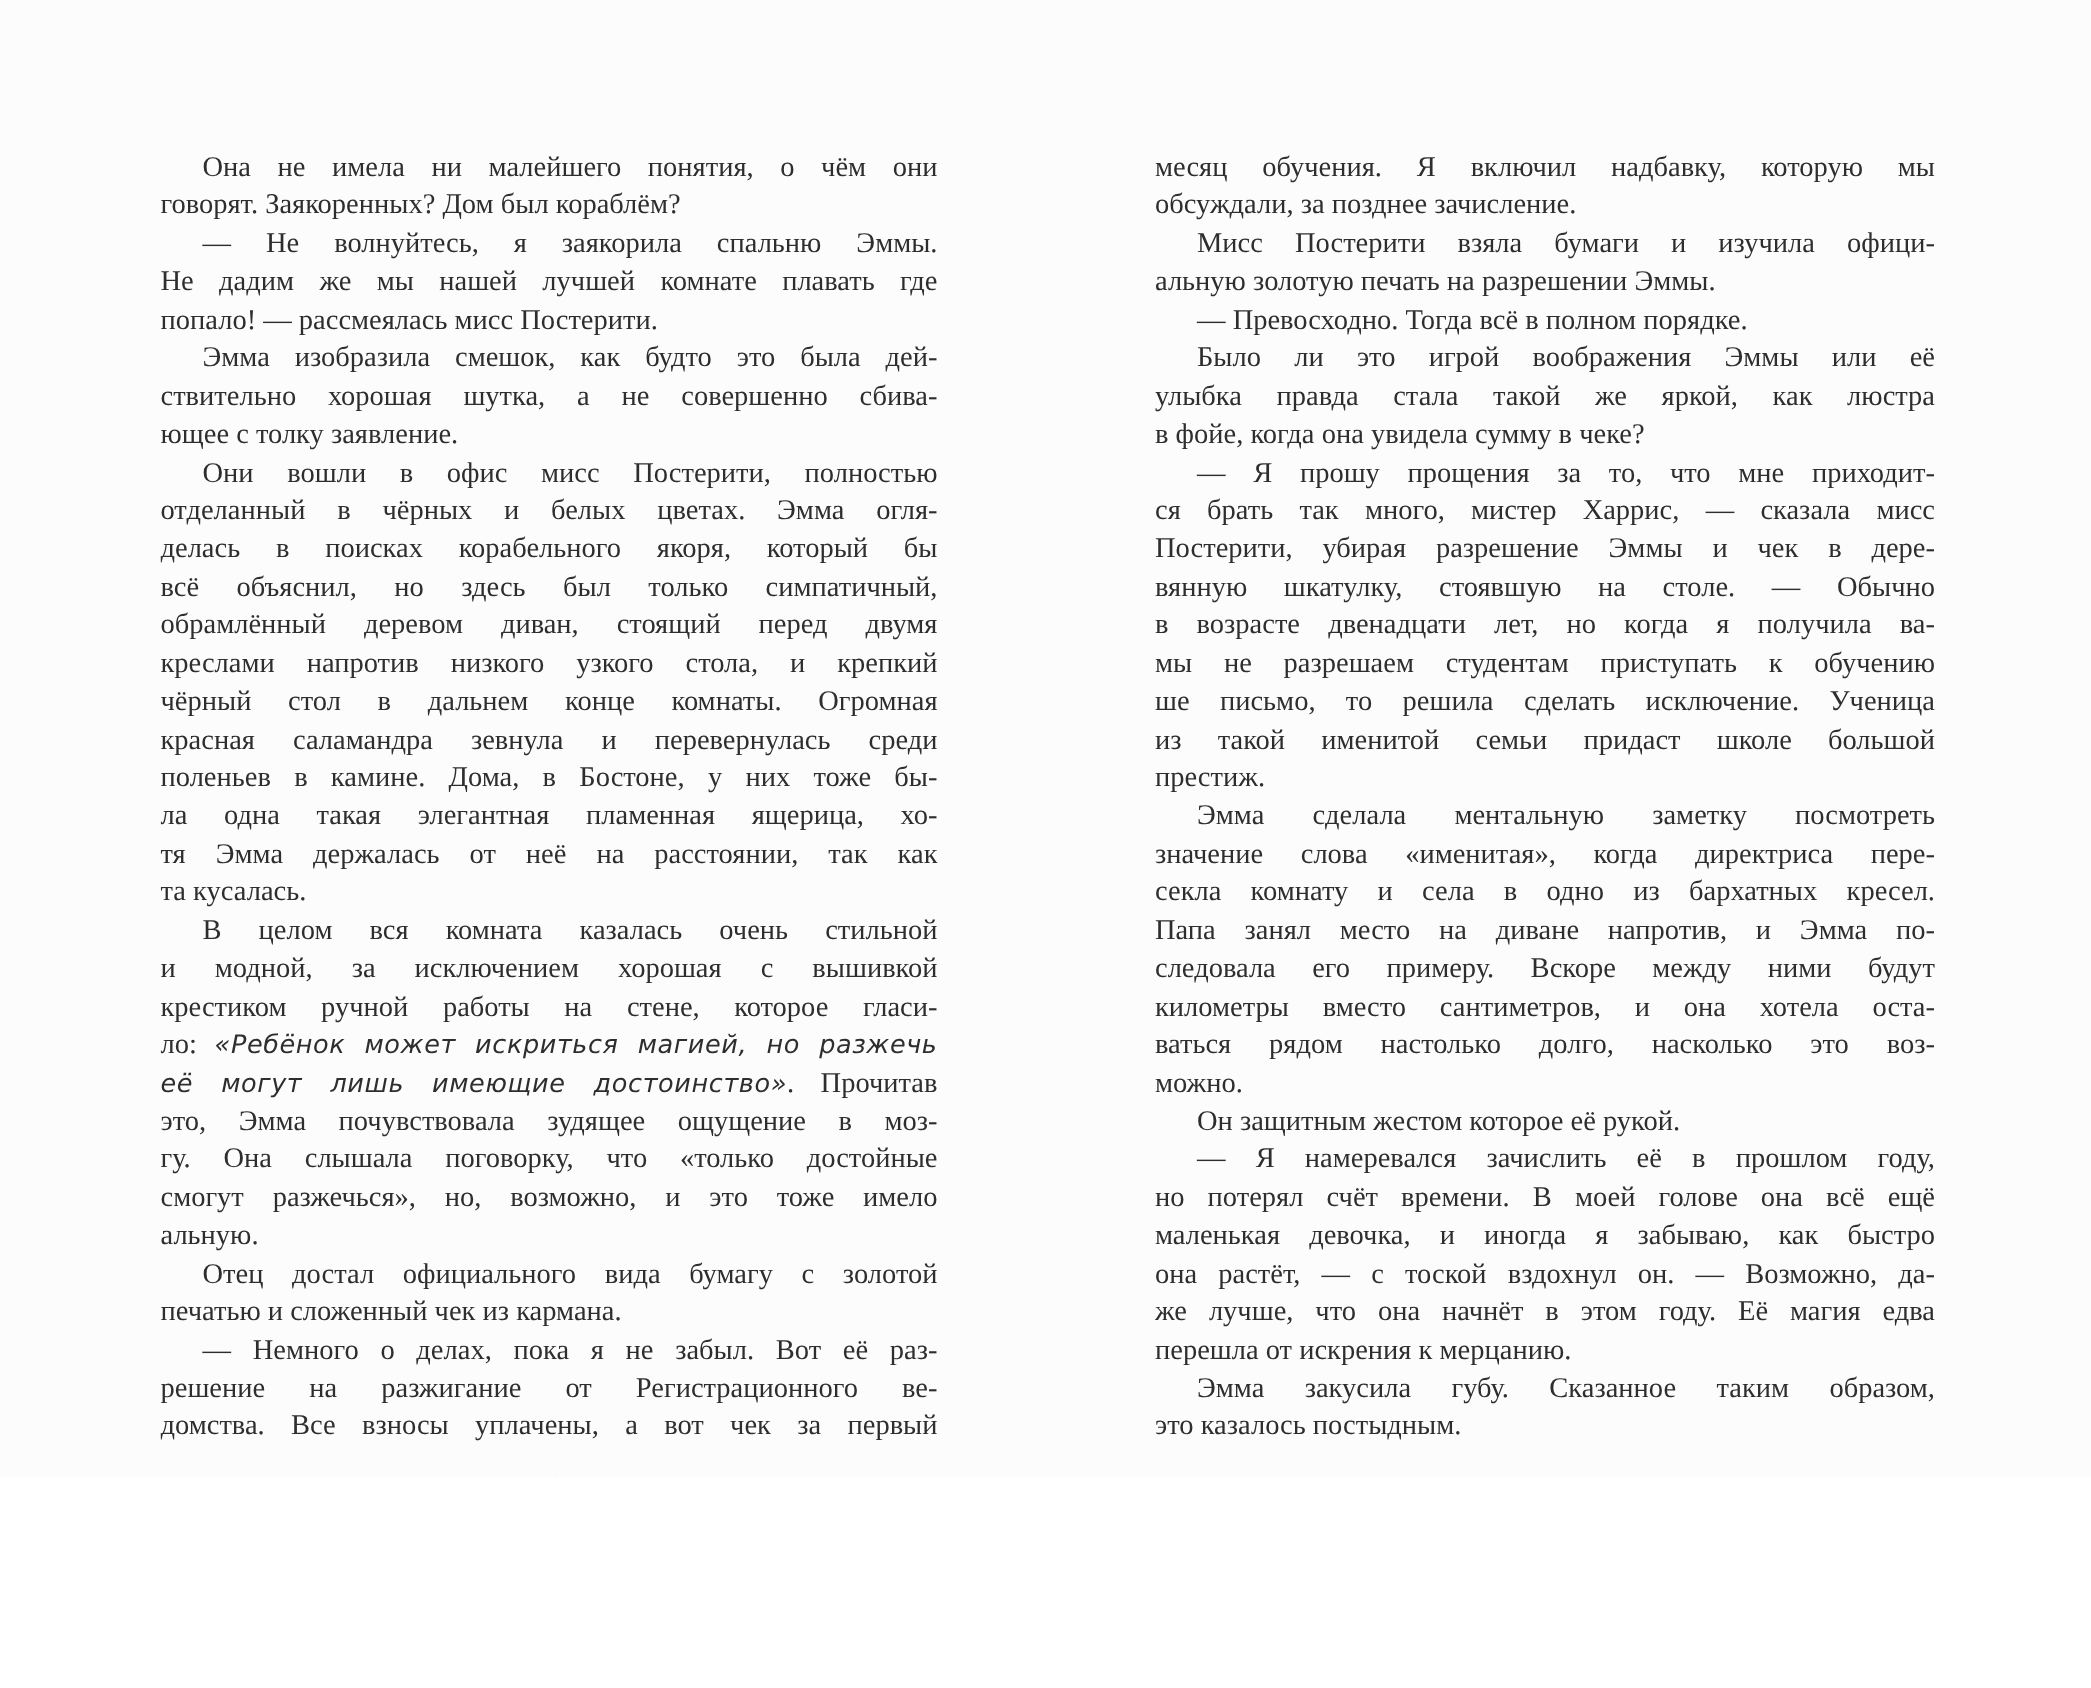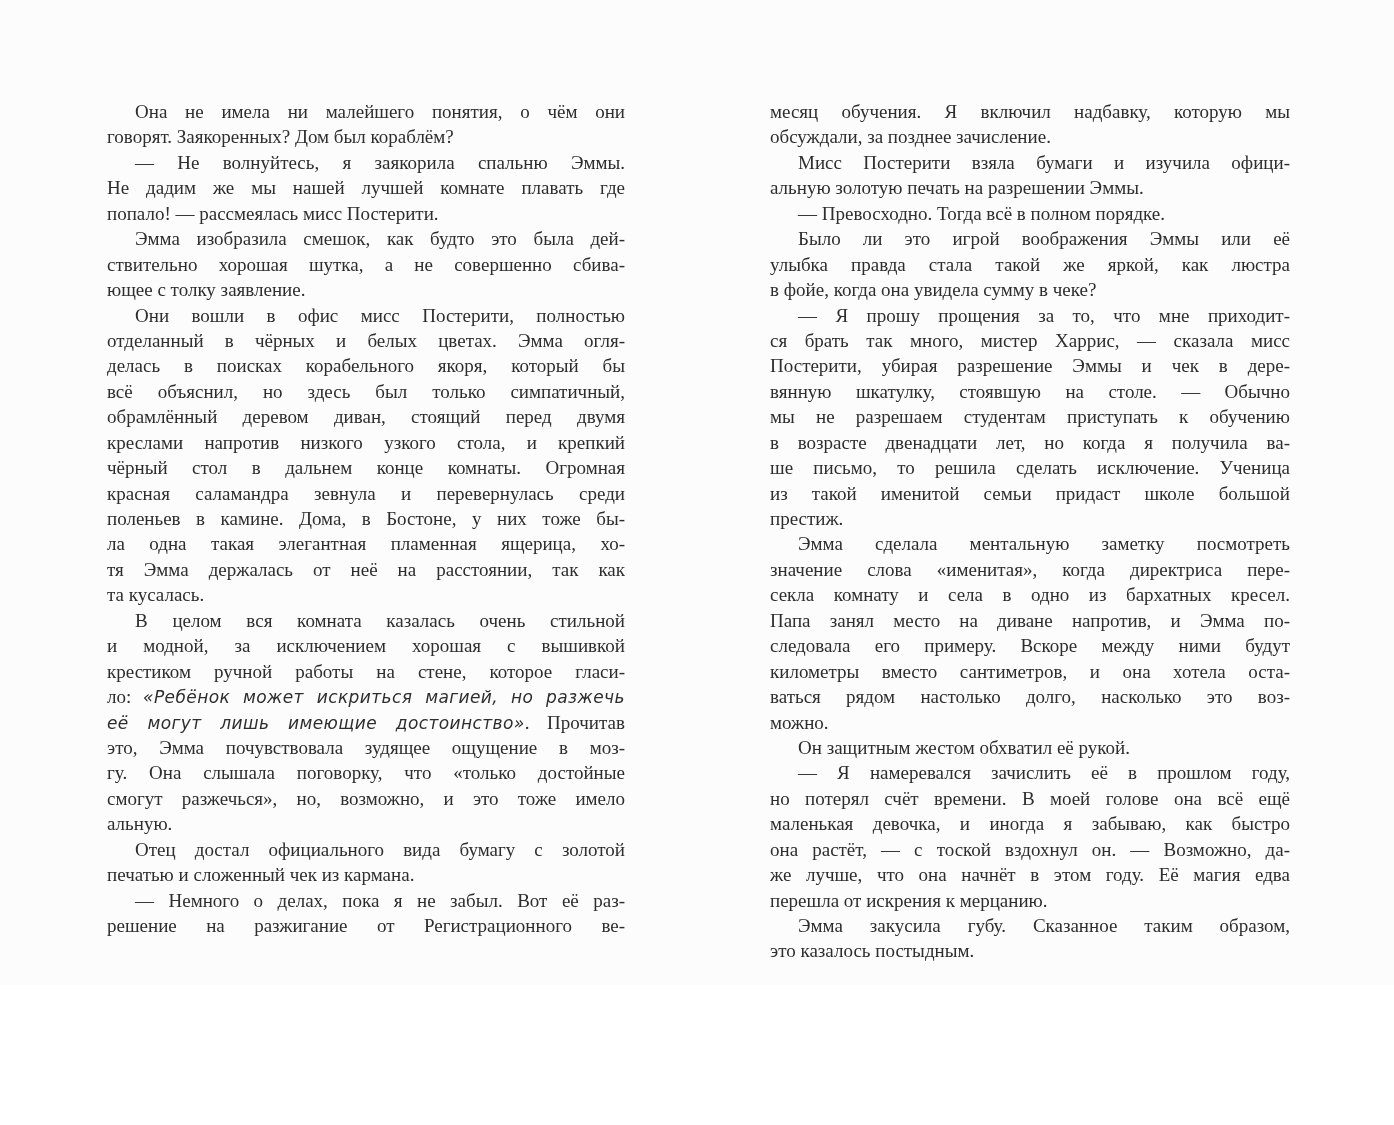--- a/index.html
+++ b/index.html
@@ -91,52 +91,53 @@
         <div class="line"><span class="seg-serif">ло: </span><span class="seg-script">«Ребёнок может искриться магией, но разжечь</span></div>
         <div class="line"><span class="seg-script">её могут лишь имеющие достоинство»</span><span class="seg-serif">. Прочитав</span></div>
         <div class="line"><span class="seg-serif">это, Эмма почувствовала зудящее ощущение в моз-</span></div>
         <div class="line"><span class="seg-serif">гу. Она слышала поговорку, что «только достойные</span></div>
         <div class="line"><span class="seg-serif">смогут разжечься», но, возможно, и это тоже имело</span></div>
         <div class="line end"><span class="seg-serif">альную.</span></div>
         <div class="line indent"><span class="seg-serif">Отец достал официального вида бумагу с золотой</span></div>
         <div class="line end"><span class="seg-serif">печатью и сложенный чек из кармана.</span></div>
         <div class="line indent"><span class="seg-serif">— Немного о делах, пока я не забыл. Вот её раз-</span></div>
         <div class="line"><span class="seg-serif">решение на разжигание от Регистрационного ве-</span></div>
+        <div class="line"><span class="seg-serif">домства. Все взносы уплачены, а вот чек за первый</span></div>
       </div>
     <div class="page-number left">16</div>
   </section>
 
   <section>
     <div class="text-column right">
         <div class="line"><span class="seg-serif">месяц обучения. Я включил надбавку, которую мы</span></div>
         <div class="line end"><span class="seg-serif">обсуждали, за позднее зачисление.</span></div>
         <div class="line indent"><span class="seg-serif">Мисс Постерити взяла бумаги и изучила офици-</span></div>
         <div class="line end"><span class="seg-serif">альную золотую печать на разрешении Эммы.</span></div>
         <div class="line indent end"><span class="seg-serif">— Превосходно. Тогда всё в полном порядке.</span></div>
         <div class="line indent"><span class="seg-serif">Было ли это игрой воображения Эммы или её</span></div>
         <div class="line"><span class="seg-serif">улыбка правда стала такой же яркой, как люстра</span></div>
         <div class="line end"><span class="seg-serif">в фойе, когда она увидела сумму в чеке?</span></div>
         <div class="line indent"><span class="seg-serif">— Я прошу прощения за то, что мне приходит-</span></div>
         <div class="line"><span class="seg-serif">ся брать так много, мистер Харрис, — сказала мисс</span></div>
         <div class="line"><span class="seg-serif">Постерити, убирая разрешение Эммы и чек в дере-</span></div>
         <div class="line"><span class="seg-serif">вянную шкатулку, стоявшую на столе. — Обычно</span></div>
+        <div class="line"><span class="seg-serif">в возрасте двенадцати лет, но когда я получила ва-</span></div>
         <div class="line"><span class="seg-serif">мы не разрешаем студентам приступать к обучению</span></div>
-        <div class="line"><span class="seg-serif">в возрасте двенадцати лет, но когда я получила ва-</span></div>
         <div class="line"><span class="seg-serif">ше письмо, то решила сделать исключение. Ученица</span></div>
         <div class="line"><span class="seg-serif">из такой именитой семьи придаст школе большой</span></div>
         <div class="line end"><span class="seg-serif">престиж.</span></div>
         <div class="line indent"><span class="seg-serif">Эмма сделала ментальную заметку посмотреть</span></div>
         <div class="line"><span class="seg-serif">значение слова «именитая», когда директриса пере-</span></div>
         <div class="line"><span class="seg-serif">секла комнату и села в одно из бархатных кресел.</span></div>
         <div class="line"><span class="seg-serif">Папа занял место на диване напротив, и Эмма по-</span></div>
         <div class="line"><span class="seg-serif">следовала его примеру. Вскоре между ними будут</span></div>
         <div class="line"><span class="seg-serif">километры вместо сантиметров, и она хотела оста-</span></div>
         <div class="line"><span class="seg-serif">ваться рядом настолько долго, насколько это воз-</span></div>
         <div class="line end"><span class="seg-serif">можно.</span></div>
-        <div class="line indent end"><span class="seg-serif">Он защитным жестом обхватил её рукой.</span></div>
+        <div class="line indent end"><span class="seg-serif">Он защитным жестом которое её рукой.</span></div>
         <div class="line indent"><span class="seg-serif">— Я намеревался зачислить её в прошлом году,</span></div>
         <div class="line"><span class="seg-serif">но потерял счёт времени. В моей голове она всё ещё</span></div>
         <div class="line"><span class="seg-serif">маленькая девочка, и иногда я забываю, как быстро</span></div>
         <div class="line"><span class="seg-serif">она растёт, — с тоской вздохнул он. — Возможно, да-</span></div>
         <div class="line"><span class="seg-serif">же лучше, что она начнёт в этом году. Её магия едва</span></div>
         <div class="line end"><span class="seg-serif">перешла от искрения к мерцанию.</span></div>
         <div class="line indent"><span class="seg-serif">Эмма закусила губу. Сказанное таким образом,</span></div>
         <div class="line end"><span class="seg-serif">это казалось постыдным.</span></div>
       </div>
     <div class="page-number right">17</div>

